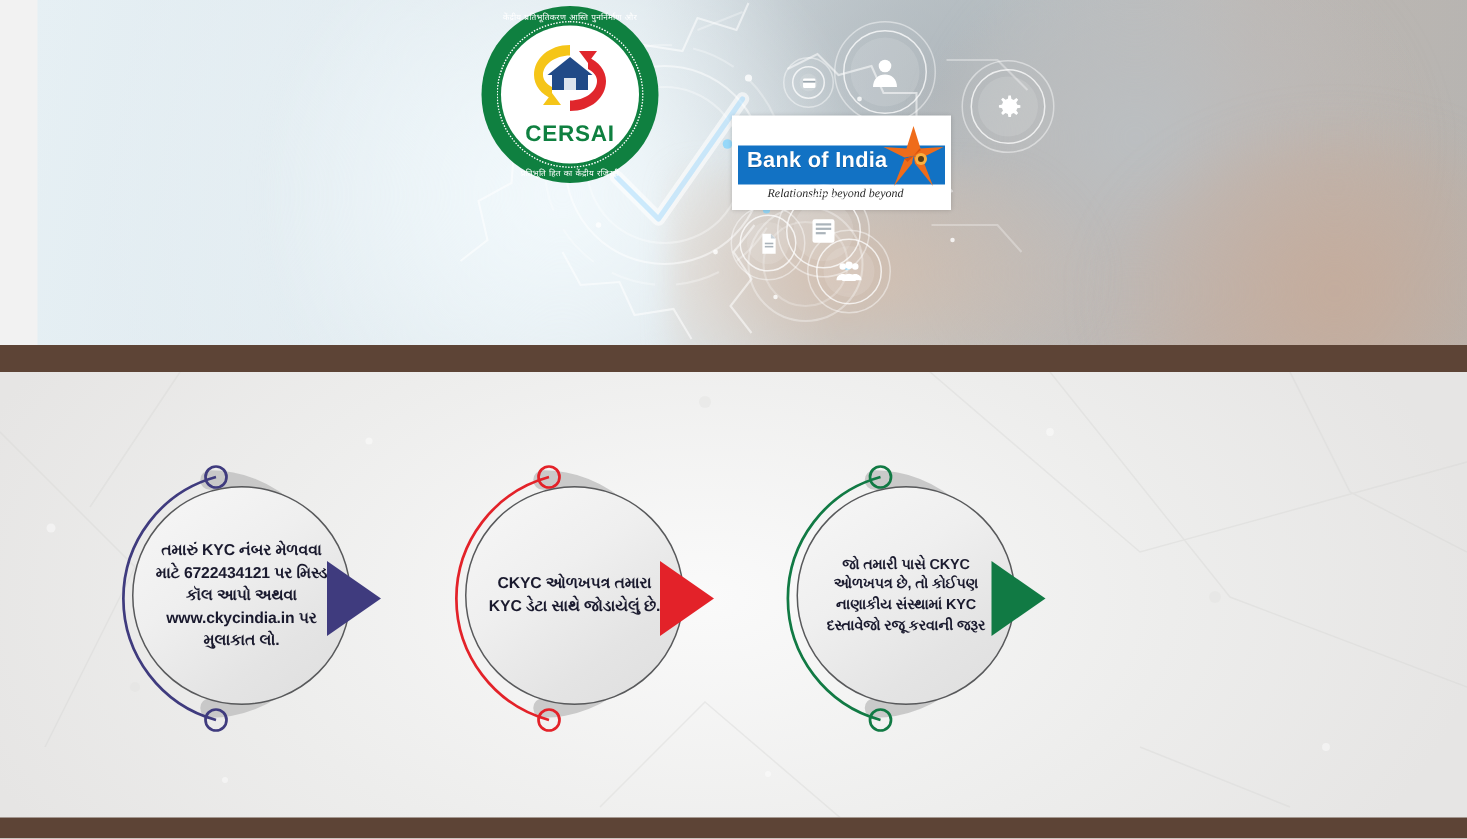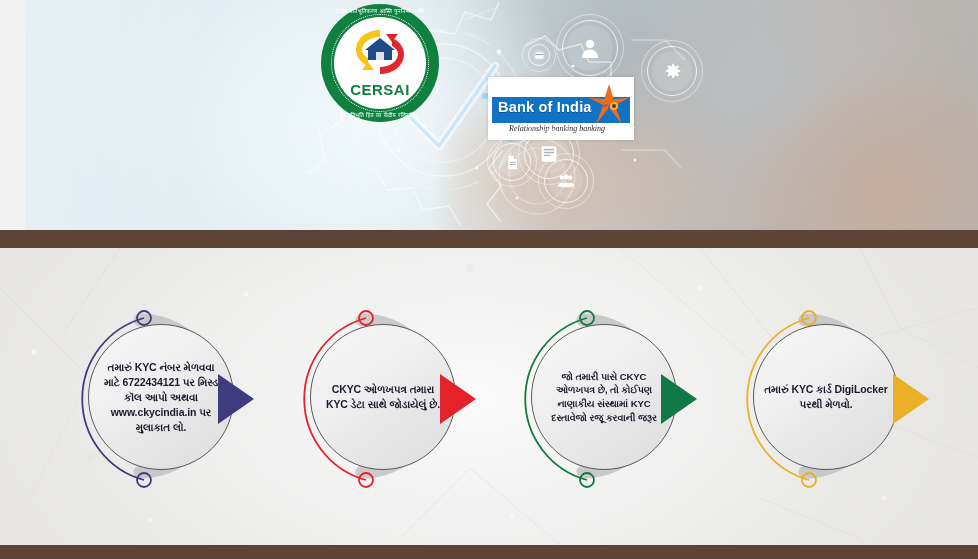--- a/index.html
+++ b/index.html
@@ -303,21 +303,21 @@
           <path d="M2 16 L16 23 L22 22 L18 17 Z"></path>
         </g>
         <g fill="#d94f0c" opacity=".9">
           <path d="M22 22 L27 18 L26 17 Z"></path>
           <path d="M22 22 L26 24 L28 24 Z"></path>
           <path d="M22 22 L16 24 L18 26 Z"></path>
         </g>
         <circle cx="27" cy="24" r="4" fill="#fbb040"></circle>
         <circle cx="27" cy="24" r="2" fill="#5a3b10"></circle>
       </svg>
-      <div class="boi-tag nosel">Relationship banking banking</div>
+      <div class="boi-tag nosel">Relationship beyond beyond</div>
     </div>
 
     <div class="badge" style="left:537px; top:20px; width:56px; height:56px;">
       <div class="badge-fill"></div>
       <svg width="24" height="24" viewBox="0 0 24 24">
         <circle cx="12" cy="8" r="4.2" fill="#ffffff"></circle>
         <path d="M4 22 C4 16.5 7.6 13.6 12 13.6 C16.4 13.6 20 16.5 20 22 Z" fill="#ffffff"></path>
       </svg>
     </div>
 
@@ -442,34 +442,18 @@
         <circle cx="94" cy="174" r="7" fill="none" stroke="#117a44" stroke-width="1.8"></circle>
       </svg>
       <div class="circle">
         <div class="circle-text small nosel">જો તમારી પાસે CKYC ઓળખપત્ર છે, તો કોઈપણ નાણાકીય સંસ્થામાં KYC દસ્તાવેજો રજૂ કરવાની જરૂર</div>
       </div>
       <svg class="arrow" style="left:166px;" viewBox="0 0 40 54">
         <path d="M2 2 L38 27 L2 52 Z" fill="#117a44"></path>
       </svg>
     </div>
 
-    <div class="step" style="left:715px;">
-      <svg class="shadow-arc" viewBox="0 0 180 176">
-        <path d="M66 10 A76 76 0 0 1 66 162" stroke="#c2c2c2" stroke-width="13" fill="none" stroke-linecap="round" opacity=".85"></path>
-      </svg>
-      <svg class="arc-decor" viewBox="0 0 200 186">
-        <path d="M94 12 A84 84 0 0 0 94 174" stroke="#ebaf28" stroke-width="1.8" fill="none"></path>
-        <circle cx="94" cy="12" r="7" fill="none" stroke="#ebaf28" stroke-width="1.8"></circle>
-        <circle cx="94" cy="174" r="7" fill="none" stroke="#ebaf28" stroke-width="1.8"></circle>
-      </svg>
-      <div class="circle">
-        <div class="circle-text nosel">તમારું KYC કાર્ડ DigiLocker પરથી મેળવો.</div>
-      </div>
-      <svg class="arrow" style="left:176px;" viewBox="0 0 40 54">
-        <path d="M2 2 L38 27 L2 52 Z" fill="#ebaf28"></path>
-      </svg>
-    </div>
 
   </div>
 
   <div class="bar-bottom"></div>
 
 </div>
 
 </body></html>

